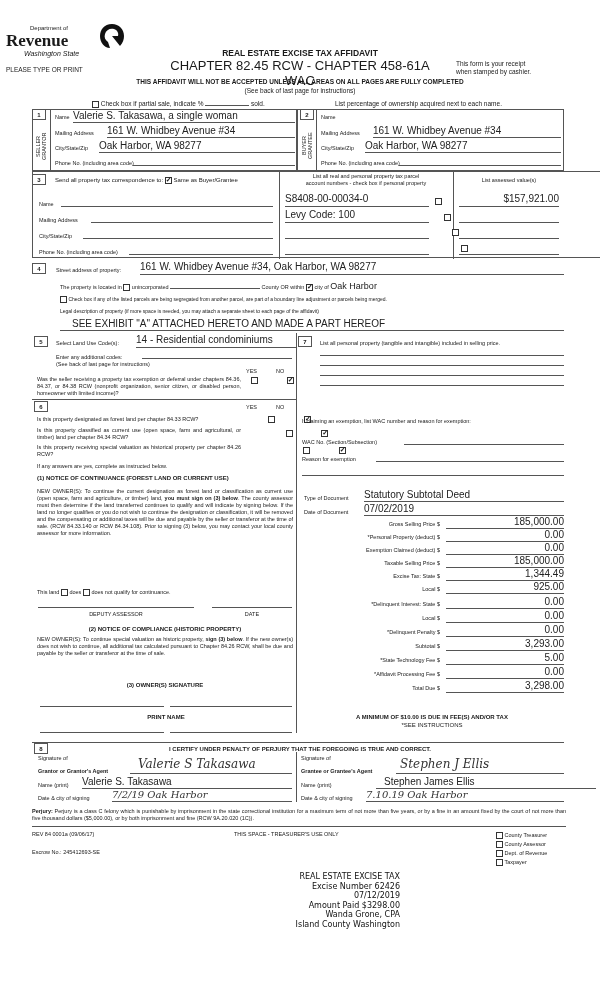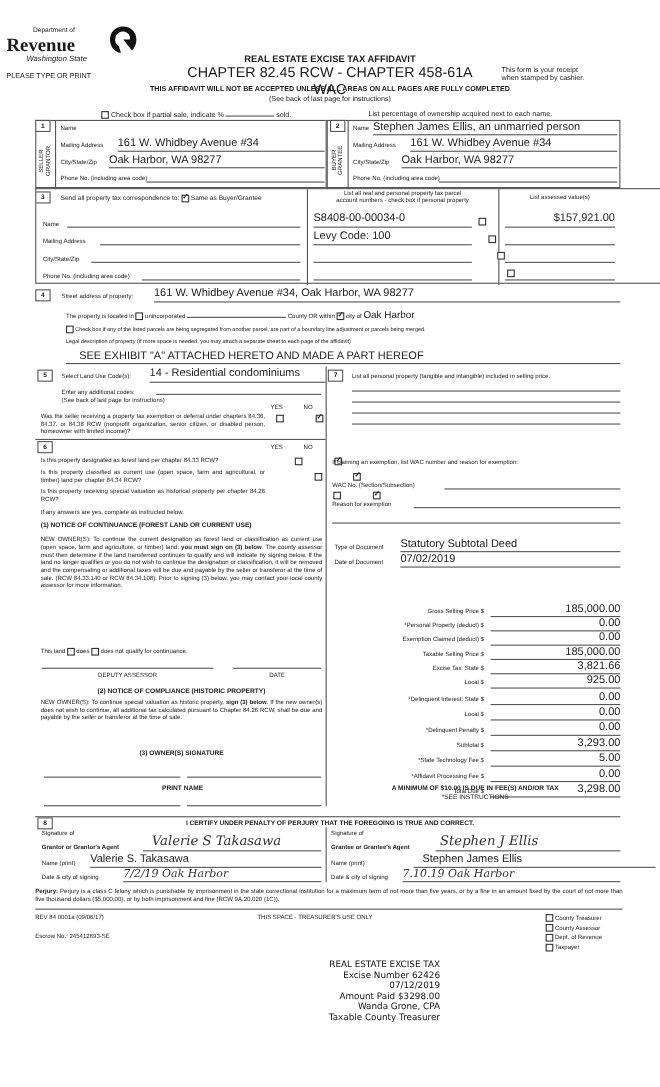--- a/index.html
+++ b/index.html
@@ -11,21 +11,21 @@
   .box { border: 1px solid #555; }
   .cb { display: inline-block; width: 7px; height: 7px; border: 1px solid #333; vertical-align: middle; position: relative; background:#fff; }
   .cb.checked::after { content: "✓"; position: absolute; left: 0px; top: -3px; font-size: 7px; font-weight: bold; line-height: 10px; }
   .secnum { position: absolute; width: 14px; height: 11px; border: 1px solid #555; font-size: 6px; font-weight: bold; text-align: center; line-height: 10px; background:#fff; }
   .vlabel { position: absolute; writing-mode: vertical-rl; transform: rotate(180deg); font-size: 5.5px; text-align: center; line-height: 6px; }
   .lbl { font-size: 5.5px; }
   .small { font-size: 5px; }
   .right { text-align: right; }
   .center { text-align: center; }
   .bold { font-weight: bold; }
-  .fin-row { position: absolute; left: 300px; width: 290px; height: 13px; margin-top: 32px; }
+  .fin-row { position: absolute; left: 300px; width: 290px; height: 13px; }
   .fin-label { position: absolute; right: 150px; font-size: 5.5px; top: 3px; }
   .fin-line { position: absolute; left: 145px; width: 120px; border-bottom: 1px solid #555; height: 11px; }
   .fin-val { position: absolute; right: 0; font-size: 10px; bottom: 1px; }
   .stamp { font-family: "DejaVu Sans", sans-serif; font-size: 8px; text-align: right; line-height: 9.5px; color: #111; }
   .para { font-size: 5.5px; line-height: 7px; text-align: justify; }
 </style>
 </head>
 <body>
 
 
@@ -58,37 +58,37 @@
 <div class="abs" style="left:335px;top:100px;font-size:6.5px;">List percentage of ownership acquired next to each name.</div>
 
 
 <div class="abs box" style="left:32px;top:109px;width:264px;height:62px;border-right:none;">
   <div class="secnum" style="left:-1px;top:-1px;">1</div>
   <div class="vlabel" style="left:2px;top:16px;height:40px;width:14px;">
     <span>SELLER</span> <span>GRANTOR</span>
   </div>
   <div class="abs" style="left:17px;top:0;width:1px;height:62px;background:#555;"></div>
   <div class="abs lbl" style="left:22px;top:4px;">Name</div>
+  <div class="abs hand line" style="left:40px;top:0px;width:222px;height:13px;">Valerie S. Takasawa, a single woman</div>
   <div class="abs lbl" style="left:22px;top:20px;">Mailing Address</div>
   <div class="abs hand line" style="left:74px;top:15px;width:188px;height:13px;">161 W. Whidbey Avenue #34</div>
   <div class="abs lbl" style="left:22px;top:35px;">City/State/Zip</div>
   <div class="abs hand line" style="left:66px;top:30px;width:196px;height:13px;">Oak Harbor, WA 98277</div>
   <div class="abs lbl" style="left:22px;top:50px;">Phone No. (including area code)</div>
   <div class="abs line" style="left:100px;top:46px;width:162px;height:10px;"></div>
 </div>
 
 <div class="abs box" style="left:296px;top:109px;width:268px;height:62px;">
   <div class="secnum" style="left:3px;top:-1px;">2</div>
   <div class="abs" style="left:0px;top:0;width:1px;height:62px;background:#555;"></div>
   <div class="vlabel" style="left:4px;top:16px;height:40px;width:14px;">
     <span>BUYER</span> <span>GRANTEE</span>
   </div>
   <div class="abs" style="left:19px;top:0;width:1px;height:62px;background:#555;"></div>
   <div class="abs lbl" style="left:24px;top:4px;">Name</div>
-  <div class="abs hand line" style="left:42px;top:0px;width:222px;height:13px;">Stephen James Ellis, an unmarried person</div>
   <div class="abs lbl" style="left:24px;top:20px;">Mailing Address</div>
   <div class="abs hand line" style="left:76px;top:15px;width:188px;height:13px;">161 W. Whidbey Avenue #34</div>
   <div class="abs lbl" style="left:24px;top:35px;">City/State/Zip</div>
   <div class="abs hand line" style="left:68px;top:30px;width:196px;height:13px;">Oak Harbor, WA 98277</div>
   <div class="abs lbl" style="left:24px;top:50px;">Phone No. (including area code)</div>
   <div class="abs line" style="left:102px;top:46px;width:162px;height:10px;"></div>
 </div>
 
 
 <div class="abs box" style="left:32px;top:171px;width:588px;height:87px;">
@@ -255,21 +255,21 @@
 </div>
 <div class="fin-row" style="top:557px;">
   <span class="fin-label">Taxable Selling Price $</span>
   <div class="fin-line" style="left:146px;width:118px;">
       <span class="fin-val hand">185,000.00</span>
     </div>
 </div>
 <div class="fin-row" style="top:570px;">
   <span class="fin-label">Excise Tax:  State $</span>
   <div class="fin-line" style="left:146px;width:118px;">
-      <span class="fin-val hand">3,821.66</span>
+      <span class="fin-val hand">1,344.49</span>
     </div>
 </div>
 <div class="fin-row" style="top:583px;">
   <span class="fin-label">Local $</span>
   <div class="fin-line" style="left:146px;width:118px;">
       <span class="fin-val hand">925.00</span>
     </div>
 </div>
 <div class="fin-row" style="top:598px;">
   <span class="fin-label">*Delinquent Interest:  State $</span>
@@ -363,17 +363,17 @@
   <div><span class="cb"></span> <span>Taxpayer</span></div>
 </div>
 
 
 <div class="abs stamp" style="left:200px;top:872px;width:200px;">
   <div>REAL ESTATE EXCISE TAX</div>
   <div>Excise Number 62426</div>
   <div>07/12/2019</div>
   <div>Amount Paid $3298.00</div>
   <div>Wanda Grone, CPA</div>
-  <div>Taxable County Treasurer</div>
+  <div>Island County Washington</div>
 </div>
 
 
 
 
 </body></html>

